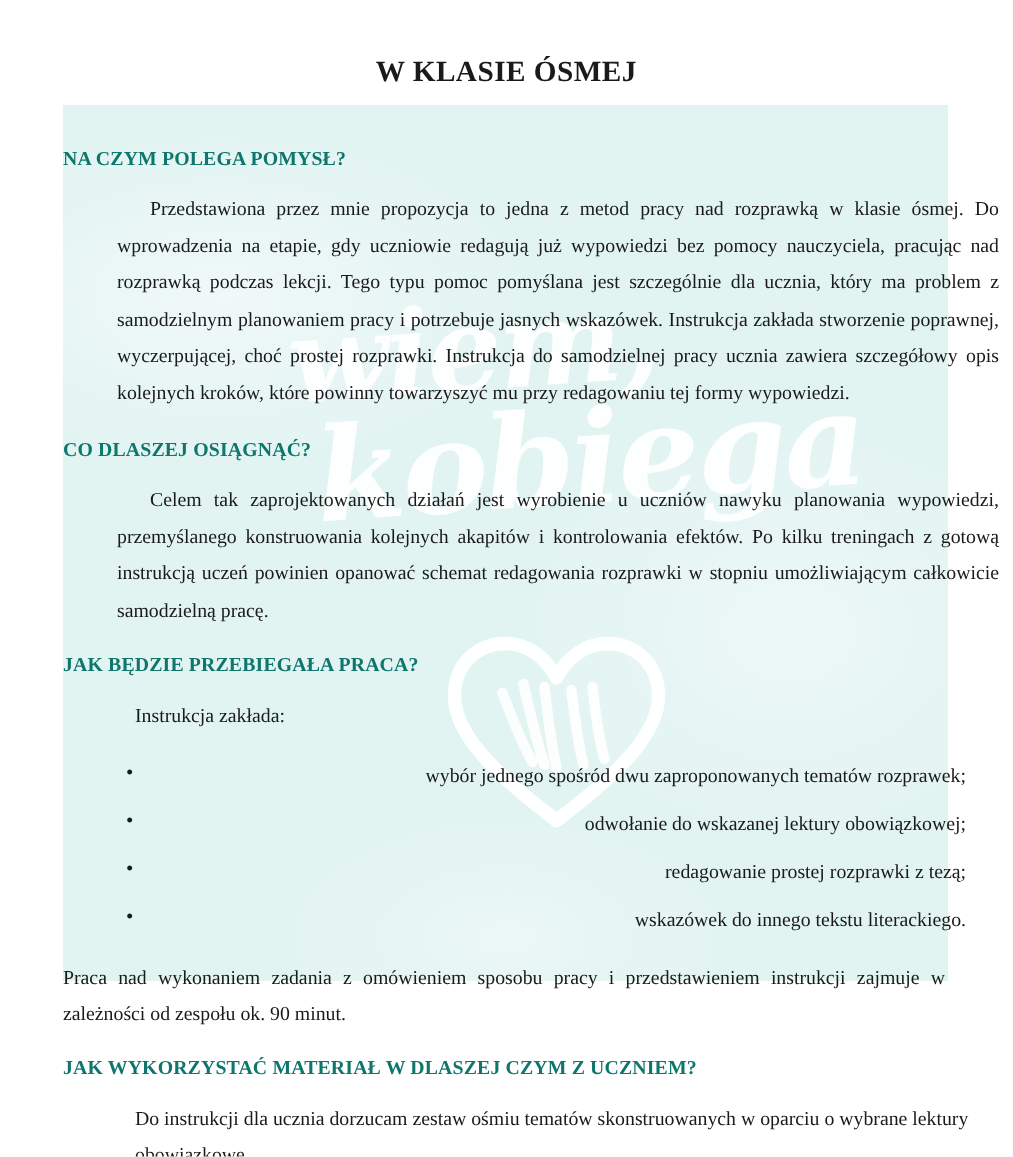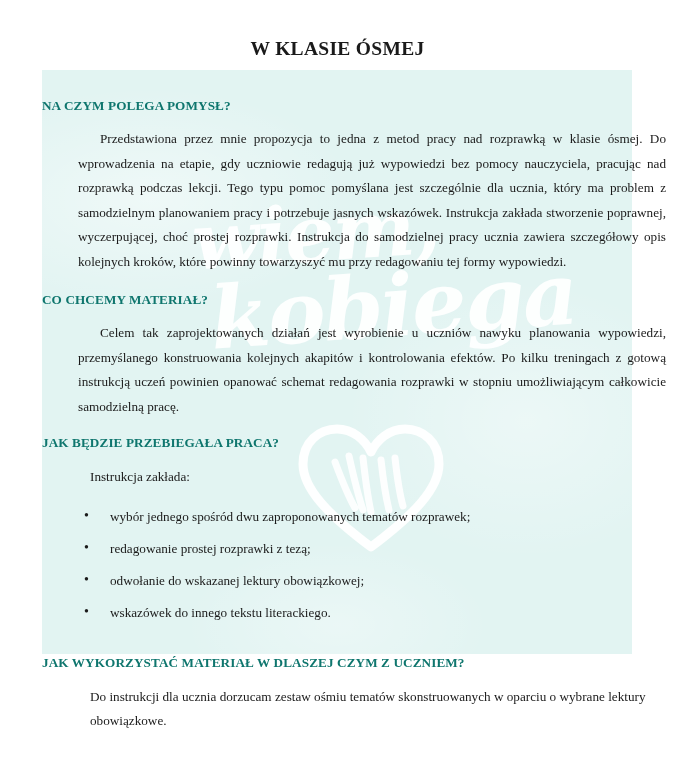--- a/index.html
+++ b/index.html
@@ -152,20 +152,21 @@
     margin: 0;
     padding: 0 0 0 42px;
     list-style: none;
     font-size: 13.2px;
   }
   ul.bullets li {
     position: relative;
     line-height: 1.45;
     padding: 0 0 0 26px;
     margin: 0 0 13px 0;
+    text-align: right;
   }
   ul.bullets li:last-child { margin-bottom: 0; }
   ul.bullets li::before {
     content: "\2022";
     position: absolute;
     left: 0;
     top: -1px;
     font-size: 14px;
   }
 </style>
@@ -190,41 +191,42 @@
   <div class="content">
 
     <div class="sp-h1"></div>
 
     <h2 class="section-head">NA CZYM POLEGA POMYSŁ?</h2>
     <div class="sp-a"></div>
     <p class="para indent">Przedstawiona przez mnie propozycja to jedna z metod pracy nad rozprawką w klasie ósmej. Do wprowadzenia na etapie, gdy uczniowie redagują już wypowiedzi bez pomocy nauczyciela, pracując nad rozprawką podczas lekcji. Tego typu pomoc pomyślana jest szczególnie dla ucznia, który ma problem z samodzielnym planowaniem pracy i potrzebuje jasnych wskazówek. Instrukcja zakłada stworzenie poprawnej, wyczerpującej, choć prostej rozprawki. Instrukcja do samodzielnej pracy ucznia zawiera szczegółowy opis kolejnych kroków, które powinny towarzyszyć mu przy redagowaniu tej formy wypowiedzi.</p>
 
     <div class="sp-b"></div>
 
-    <h2 class="section-head">CO CHCEMY MATERIAŁ?</h2>
+    <h2 class="section-head">CO DLASZEJ OSIĄGNĄĆ?</h2>
     <div class="sp-a"></div>
     <p class="para indent">Celem tak zaprojektowanych działań jest wyrobienie u uczniów nawyku planowania wypowiedzi, przemyślanego konstruowania kolejnych akapitów  i kontrolowania efektów. Po kilku treningach z gotową instrukcją uczeń powinien opanować schemat redagowania rozprawki w stopniu umożliwiającym całkowicie samodzielną pracę.</p>
 
     <div class="sp-c"></div>
 
     <h2 class="section-head">JAK BĘDZIE PRZEBIEGAŁA PRACA?</h2>
     <div class="sp-d"></div>
     <p class="para noj">Instrukcja zakłada:</p>
 
     <div class="sp-e"></div>
 
     <ul class="bullets">
       <li>wybór jednego spośród dwu zaproponowanych tematów rozprawek;</li>
+      <li>odwołanie do wskazanej lektury obowiązkowej;</li>
       <li>redagowanie prostej rozprawki z tezą;</li>
-      <li>odwołanie do wskazanej lektury obowiązkowej;</li>
       <li>wskazówek do innego tekstu literackiego.</li>
     </ul>
 
     <div class="sp-e"></div>
 
+    <p class="para">Praca nad wykonaniem zadania z omówieniem sposobu pracy i przedstawieniem instrukcji zajmuje w zależności od zespołu ok. 90 minut.</p>
 
     <div class="sp-f"></div>
 
     <h2 class="section-head">JAK WYKORZYSTAĆ MATERIAŁ W DLASZEJ CZYM Z UCZNIEM?</h2>
     <div class="sp-d"></div>
     <p class="para noj">Do instrukcji dla ucznia dorzucam zestaw ośmiu  tematów skonstruowanych w oparciu o wybrane lektury obowiązkowe.</p>
 
   </div>
 </div>
 

